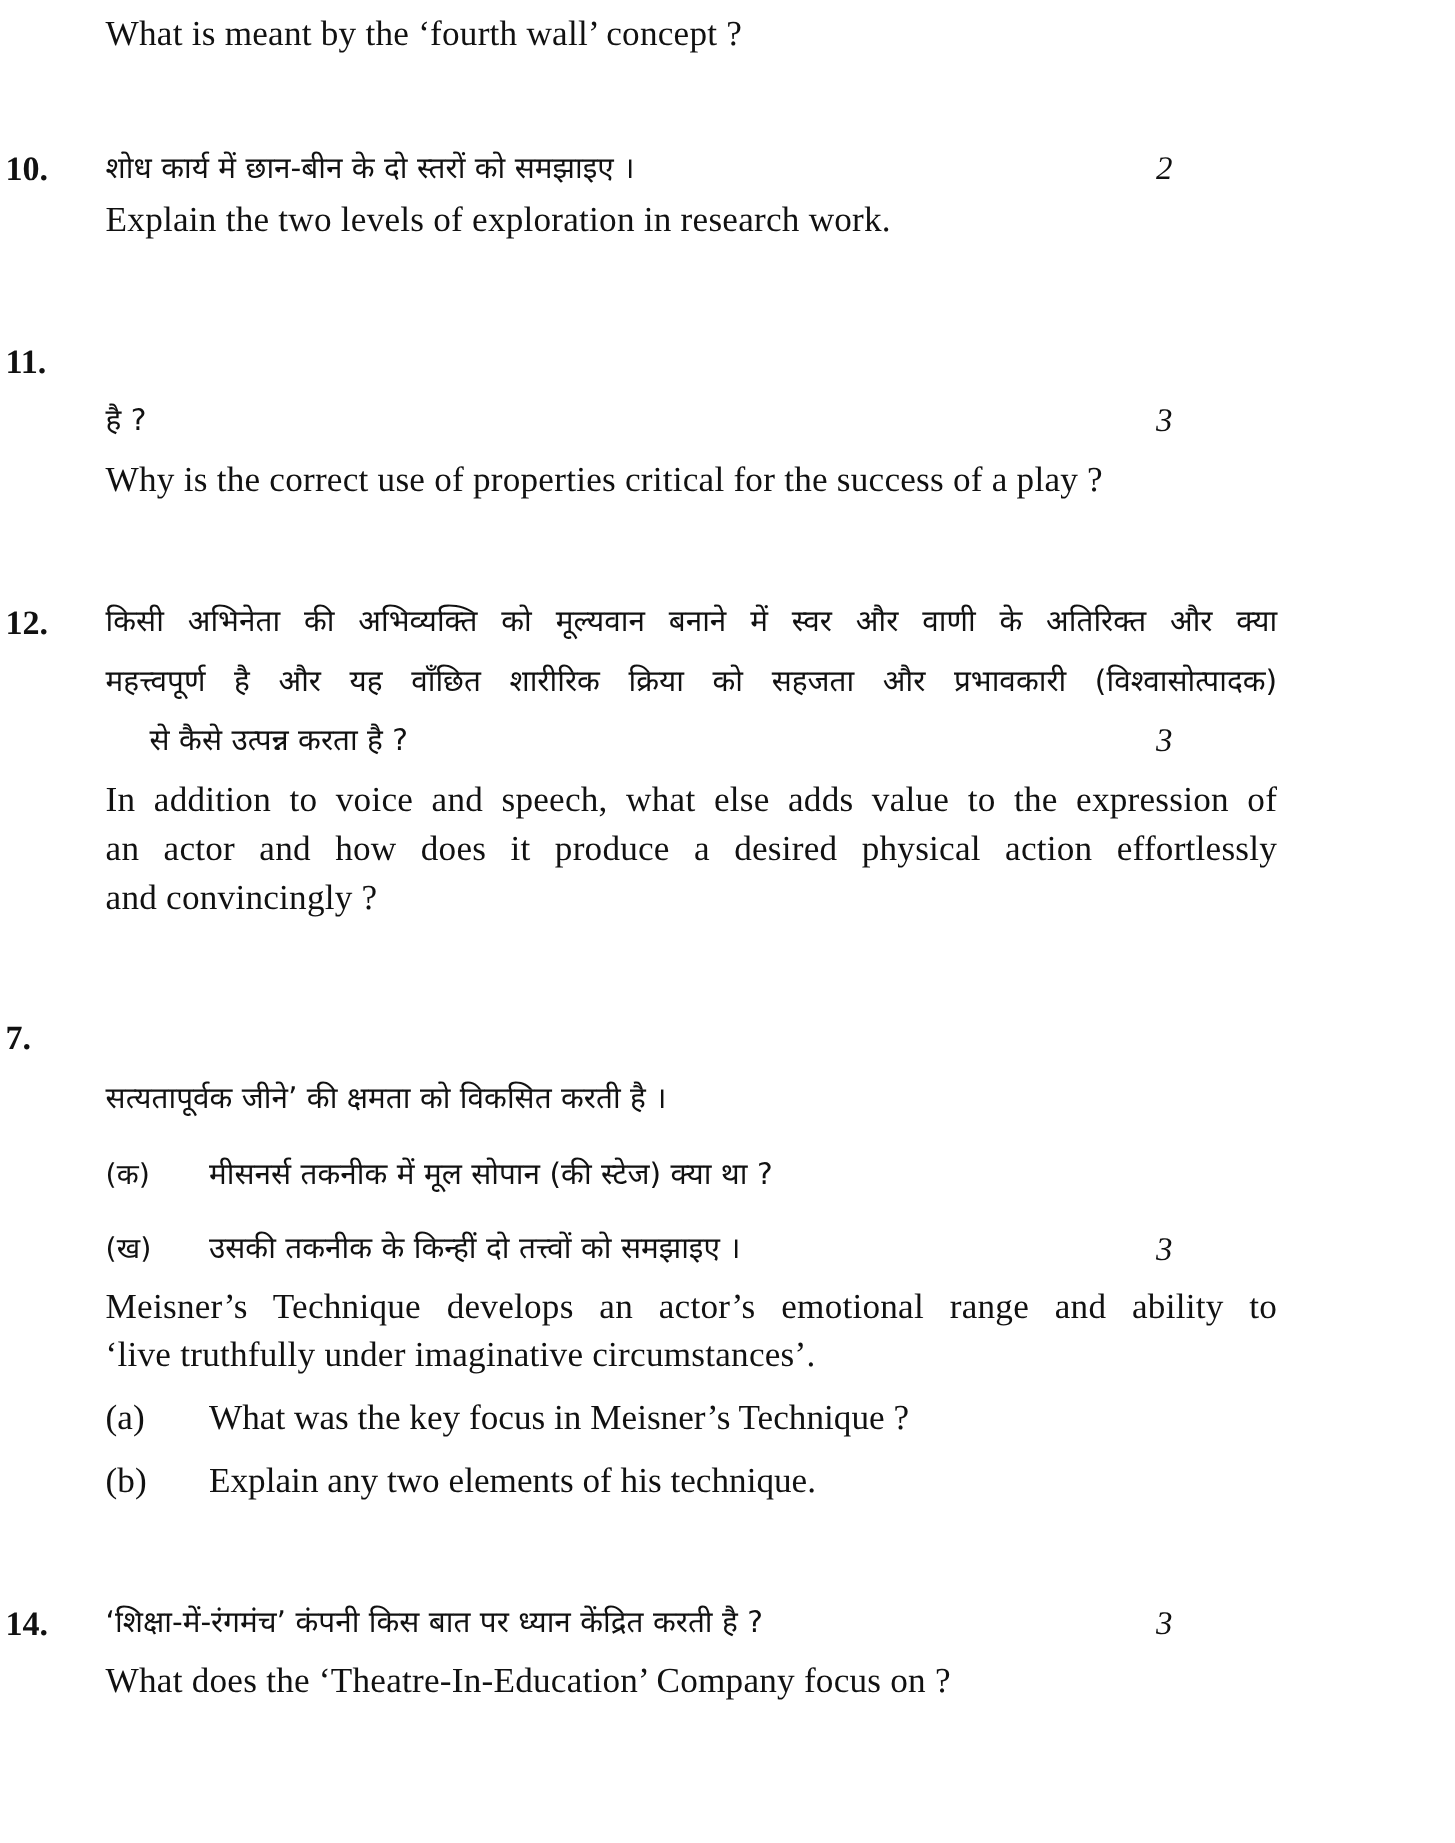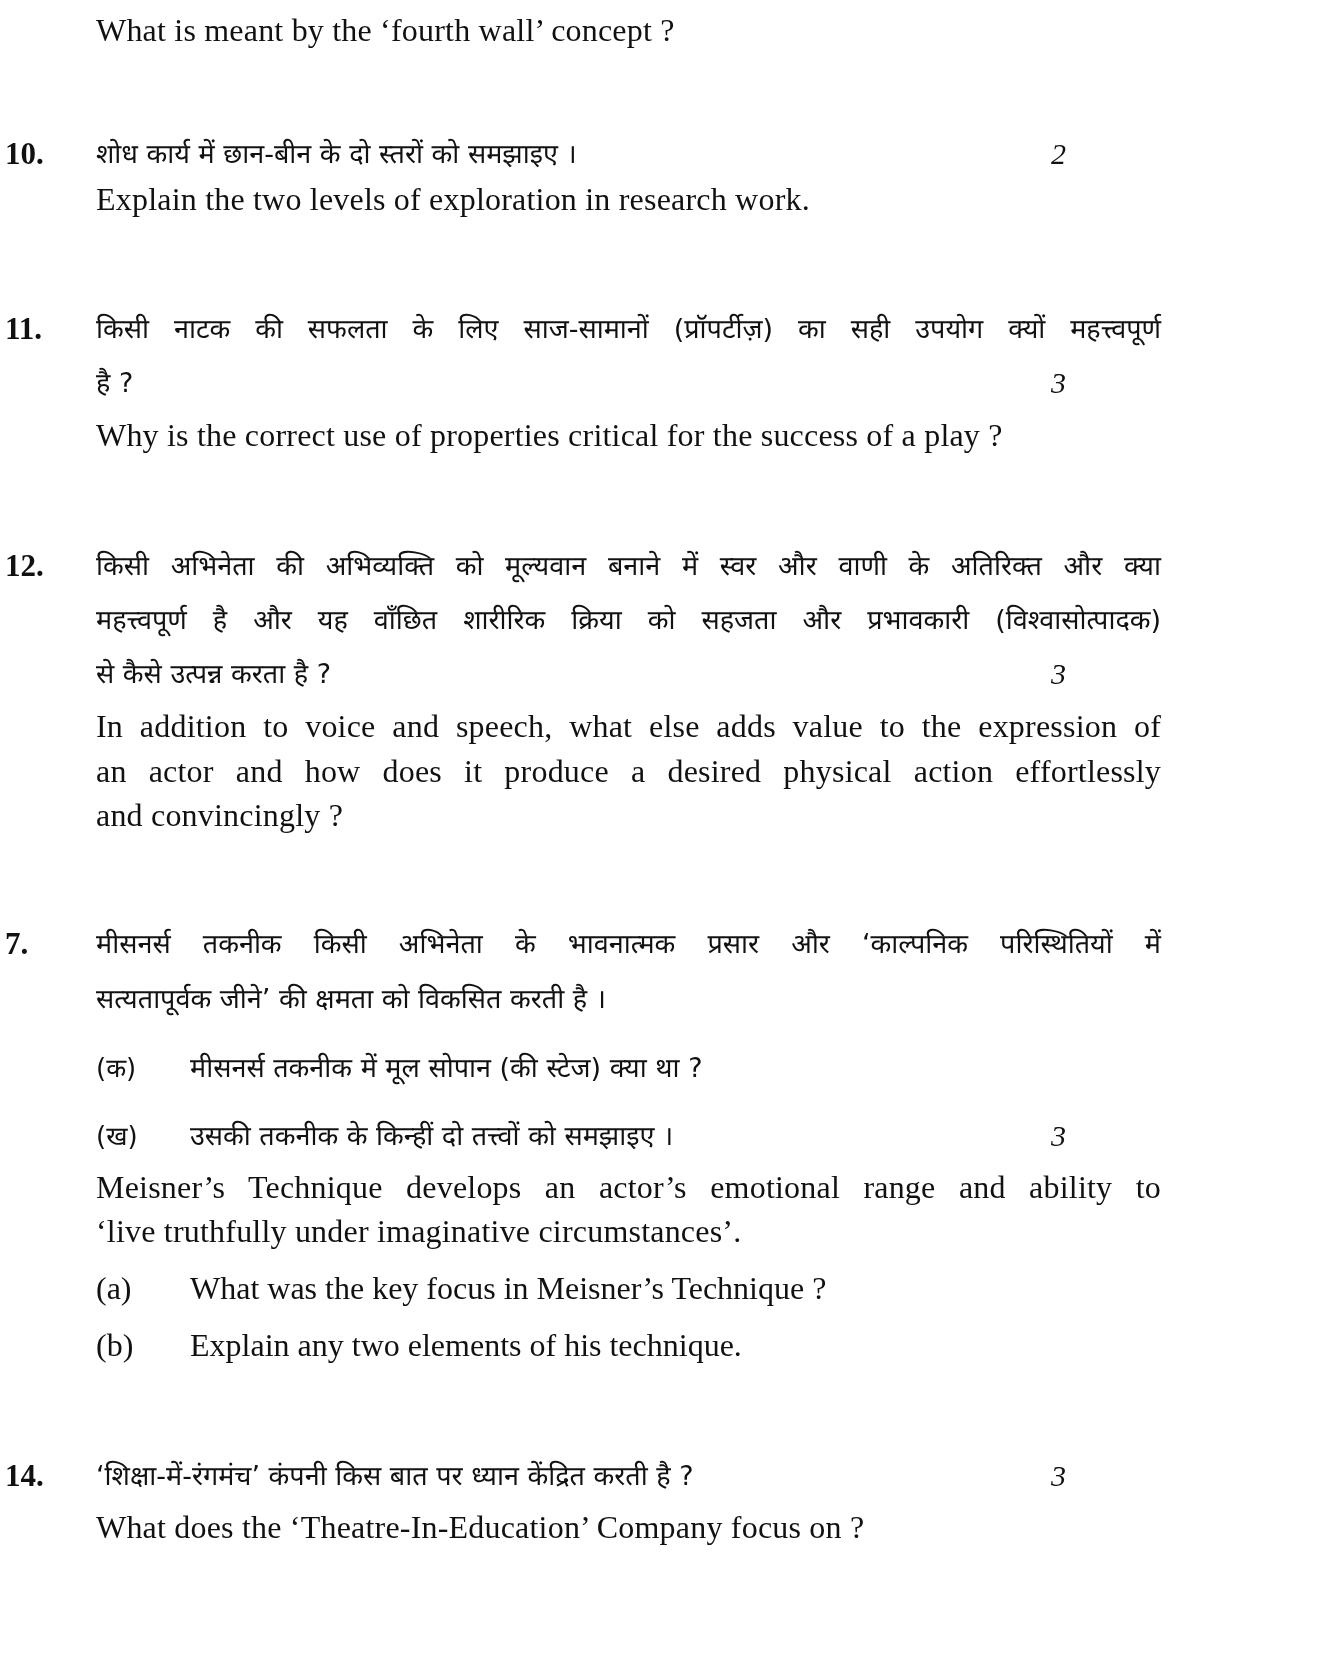--- a/index.html
+++ b/index.html
@@ -97,36 +97,34 @@
 <div class="page">
 
   <div class="line en" style="top:10px;">What is meant by the ‘fourth wall’ concept ?</div>
 
   <div class="qnum" style="top:134px;">10.</div>
   <div class="line hi" style="top:134px;">शोध कार्य में छान-बीन के दो स्तरों को समझाइए ।</div>
   <div class="marks" style="top:134px;">2</div>
   <div class="line en" style="top:179px;">Explain the two levels of exploration in research work.</div>
 
   <div class="qnum" style="top:309px;">11.</div>
-  <div class="line hi justify" style="top:309px;">किसी नाटक की सफलता के लिए साज-सामानों (प्रॉपर्टीज़) का सही उपयोग क्यों महत्त्वपूर्ण</div>
   <div class="line hi" style="top:363px;">है ?</div>
   <div class="marks" style="top:363px;">3</div>
   <div class="line en" style="top:415px;">Why is the correct use of properties critical for the success of a play ?</div>
 
   <div class="qnum" style="top:546px;">12.</div>
   <div class="line hi justify" style="top:546px;">किसी अभिनेता की अभिव्यक्ति को मूल्यवान बनाने में स्वर और वाणी के अतिरिक्त और क्या</div>
   <div class="line hi justify" style="top:600px;">महत्त्वपूर्ण है और यह वाँछित शारीरिक क्रिया को सहजता और प्रभावकारी (विश्वासोत्पादक)</div>
-  <div class="line hi" style="top:654px;">से कैसे उत्पन्न करता है ?</div>
+  <div class="line hi" style="top:654px;margin-left:40px;">से कैसे उत्पन्न करता है ?</div>
   <div class="marks" style="top:654px;">3</div>
   <div class="line en justify" style="top:706px;">In addition to voice and speech, what else adds value to the expression of</div>
   <div class="line en justify" style="top:751px;">an actor and how does it produce a desired physical action effortlessly</div>
   <div class="line en" style="top:795px;">and convincingly ?</div>
 
   <div class="qnum" style="top:924px;">7.</div>
-  <div class="line hi justify" style="top:924px;">मीसनर्स तकनीक किसी अभिनेता के भावनात्मक प्रसार और ‘काल्पनिक परिस्थितियों में</div>
   <div class="line hi" style="top:979px;">सत्यतापूर्वक जीने’ की क्षमता को विकसित करती है ।</div>
 
   <div class="sub-label hi" style="top:1048px;">(क)</div>
   <div class="sub-text hi" style="top:1048px;">मीसनर्स तकनीक में मूल सोपान (की स्टेज) क्या था ?</div>
 
   <div class="sub-label hi" style="top:1116px;">(ख)</div>
   <div class="sub-text hi" style="top:1116px;">उसकी तकनीक के किन्हीं दो तत्त्वों को समझाइए ।</div>
   <div class="marks" style="top:1116px;">3</div>
 
   <div class="line en justify" style="top:1167px;">Meisner’s Technique develops an actor’s emotional range and ability to</div>

